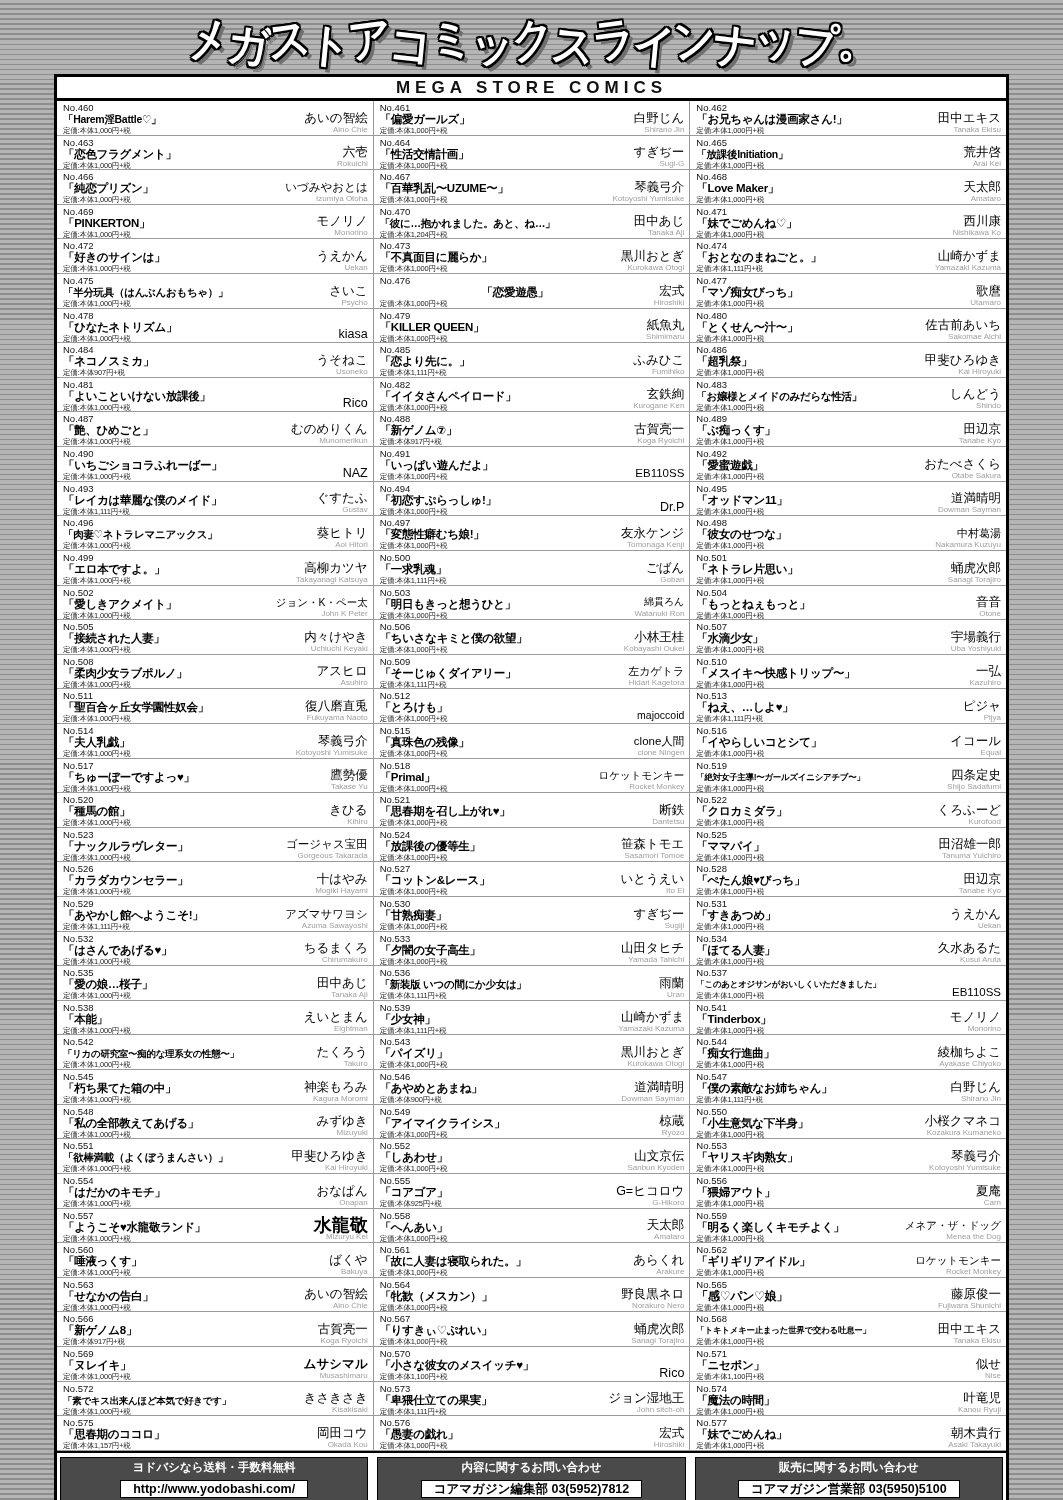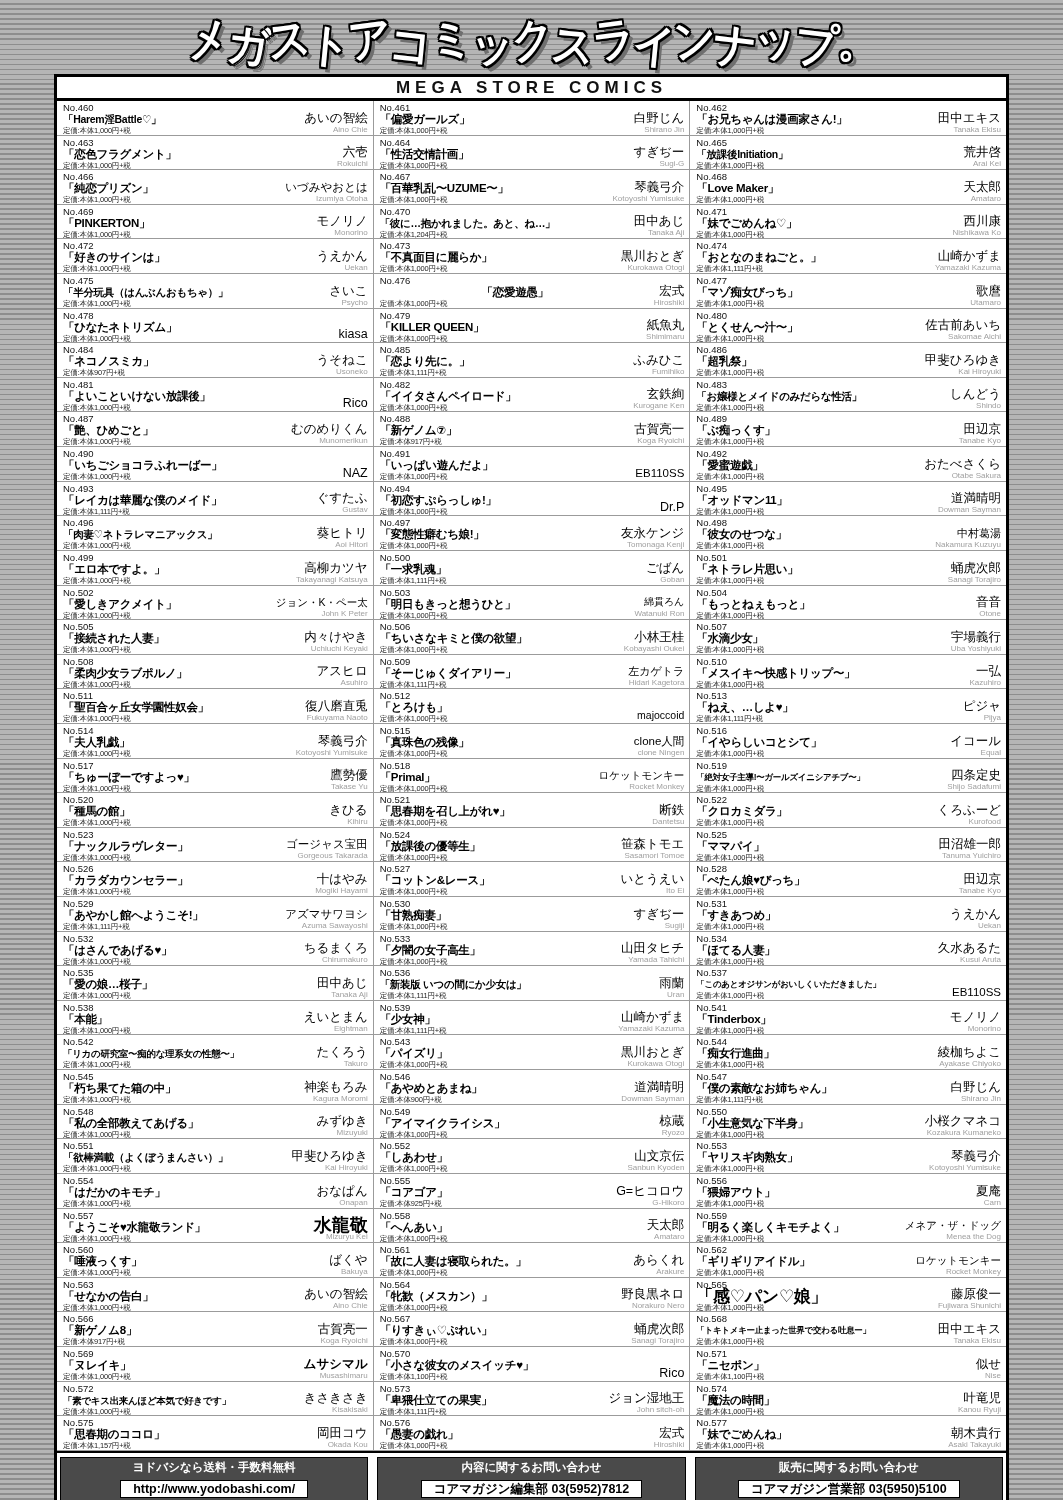--- a/index.html
+++ b/index.html
@@ -1294,21 +1294,21 @@
               <div class="price">定価:本体1,000円+税</div>
             </div>
             <div class="cell-right">
               <div class="author" style="font-size: 10.5px;">ロケットモンキー</div>
               <div class="romaji">Rocket Monkey</div>
             </div>
           </div>
           <div class="cell">
             <div class="cell-left">
               <div class="no">No.565</div>
-              <div class="title" style="font-size: 17px;">「感♡パン♡娘」</div>
+              <div class="title" style="font-size: 12px;">「感♡パン♡娘」</div>
               <div class="price">定価:本体1,000円+税</div>
             </div>
             <div class="cell-right">
               <div class="author" style="font-size: 12.5px;">藤原俊一</div>
               <div class="romaji">Fujiwara Shunichi</div>
             </div>
           </div>
           <div class="cell">
             <div class="cell-left">
               <div class="no">No.568</div>

